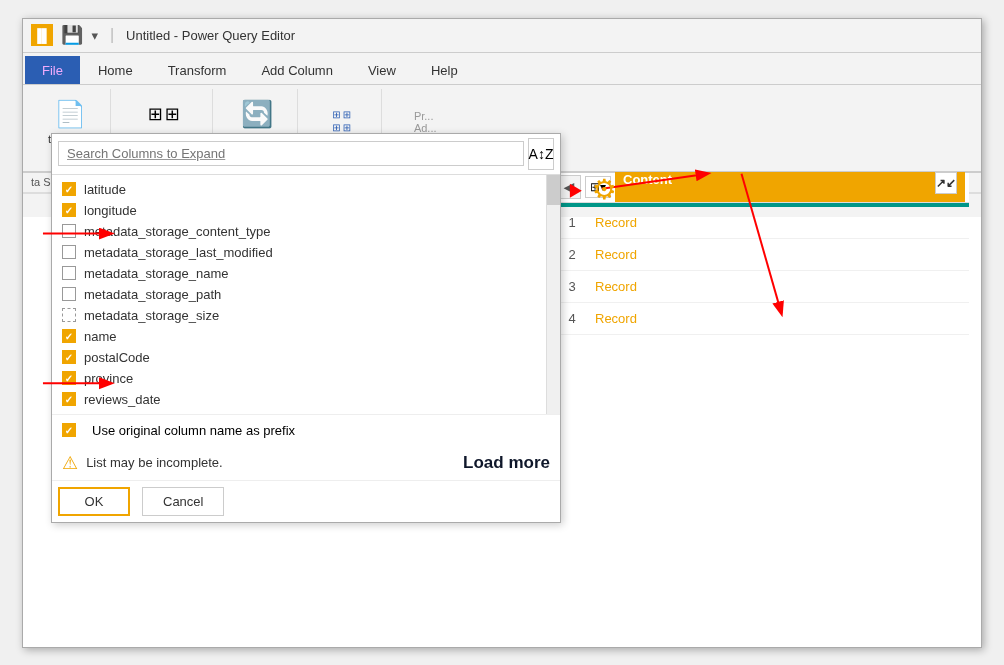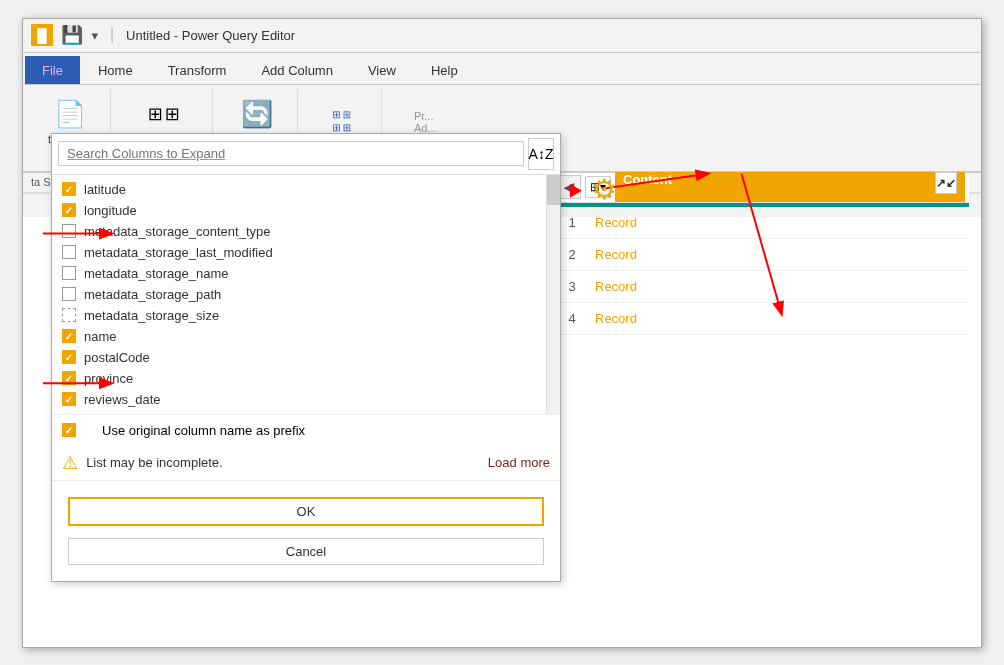--- a/index.html
+++ b/index.html
@@ -185,51 +185,51 @@
     }
     .checkbox.dashed {
       border: 1px dashed #999;
       background: #fff;
     }
 
     .prefix-row {
       display: flex;
       align-items: center;
       padding: 8px 10px;
-      gap: 26px;
+      gap: 16px;
       border-top: 1px solid #eee;
       font-size: 13px;
     }
 
     .warning-row {
       display: flex;
       align-items: center;
       padding: 6px 10px;
       gap: 8px;
       font-size: 13px;
       color: #333;
     }
     .warning-icon {
       font-size: 18px;
       color: #f0a500;
     }
     .load-more-link {
-      color: #7f1d1d;
+      color: #0f172a;
       cursor: pointer;
       margin-left: auto;
-      font-size: 13px;
+      font-size: 17px;
+      font-weight: bold;
     }
 
     .buttons-row {
       display: flex;
       justify-content: flex-start;
       gap: 12px;
-      padding: 16px;
+      padding: 6px;
       border-top: 1px solid #eee;
-      flex-direction: column;
     }
 
     .btn-ok {
       min-width: 72px;
       padding: 5px 20px;
       background: #fff;
       border: 2px solid #f0a500;
       font-size: 13px;
       cursor: pointer;
       color: #333;

